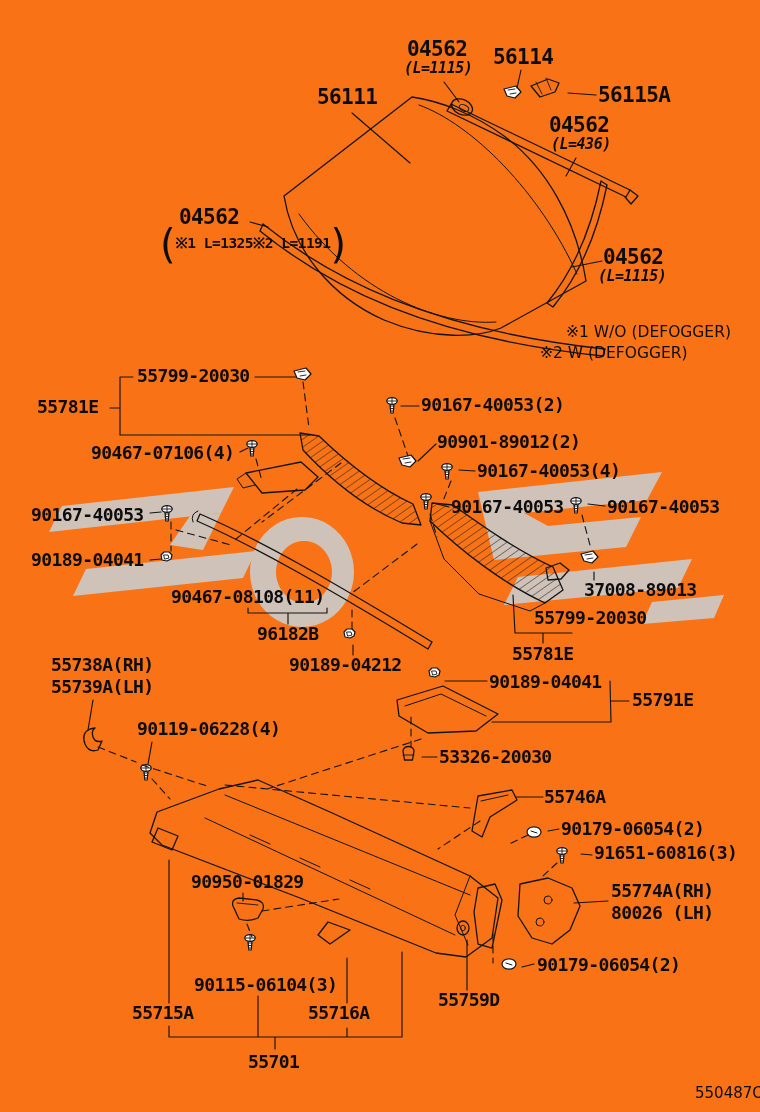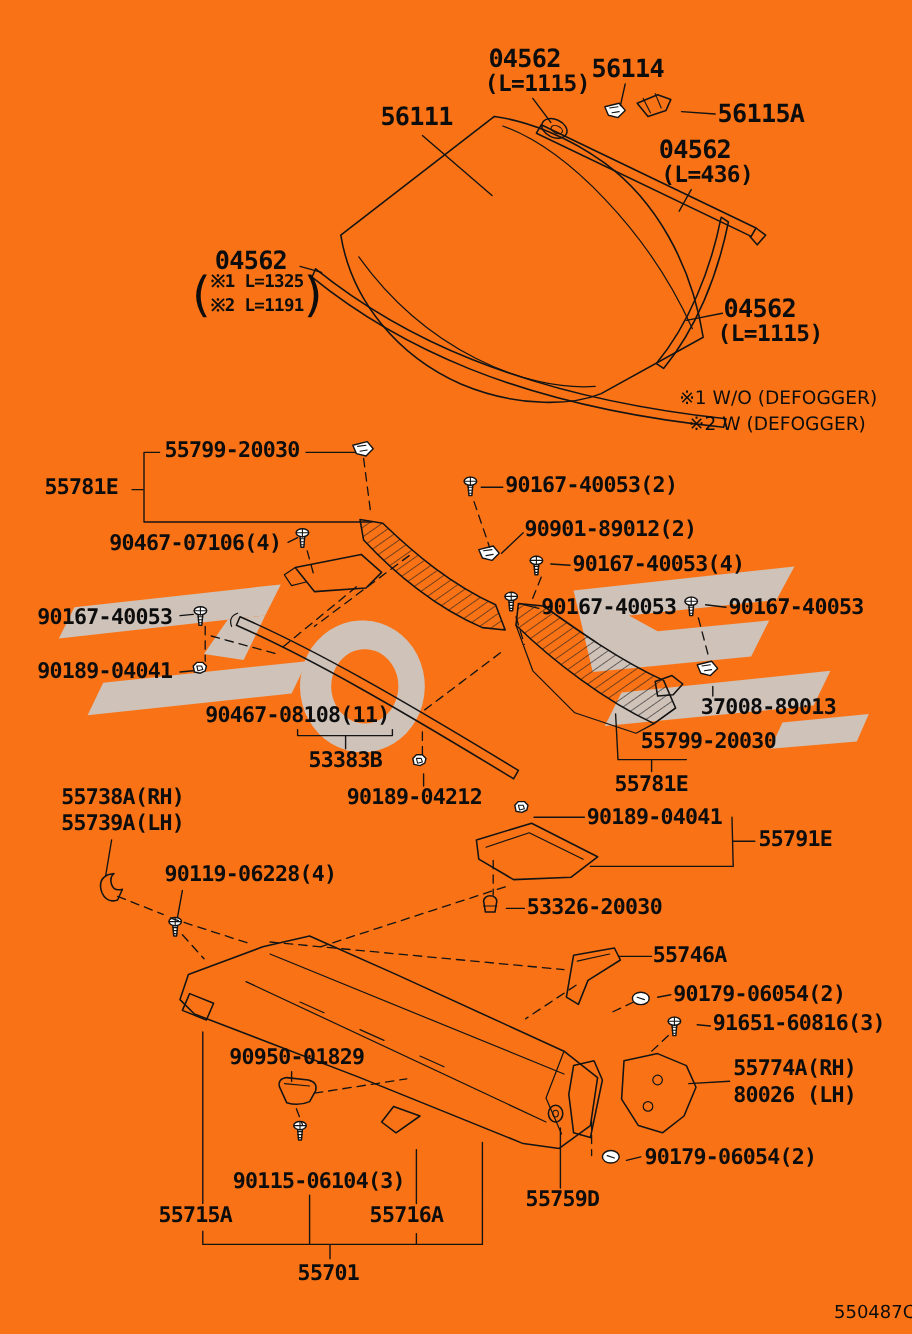--- a/index.html
+++ b/index.html
@@ -2,26 +2,26 @@
 <html><head>
 <meta charset="utf-8">
 <style>
   html,body{margin:0;padding:0;background:#ffffff;}
   .canvas{position:relative;width:760px;height:1112px;background:#f97316;overflow:hidden;
           font-family:"DejaVu Sans Mono",monospace;}
   svg{position:absolute;left:0;top:0;}
   .lbl{position:absolute;font:bold 18px/1.05 "DejaVu Sans Mono",monospace;color:#0d0d0d;
        white-space:pre;letter-spacing:-0.6px;}
   .lbl.big{font-size:21px;}
-  .lbl.sub{font-size:19px;letter-spacing:-0.5px;}
+  .lbl.sub{font-size:15px;letter-spacing:-0.5px;font-style:italic;}
   .lbl.note{font-family:"DejaVu Sans",sans-serif;font-weight:normal;font-size:15.5px;letter-spacing:0;}
   .lbl.code{font-family:"DejaVu Sans",sans-serif;font-weight:normal;font-size:15px;letter-spacing:0;}
   .paren{position:absolute;display:flex;align-items:center;color:#0d0d0d;}
   .paren .bigparen{font:normal 40px/0.9 "DejaVu Sans",sans-serif;}
-  .paren .pcol{display:inline-flex;flex-direction:column;font:bold 14.5px/1.35 "DejaVu Sans Mono",monospace;
+  .paren .pcol{display:inline-flex;flex-direction:row;font:bold 14.5px/1.35 "DejaVu Sans Mono",monospace;
                letter-spacing:-0.5px;white-space:pre;}
 </style>
 </head>
 <body>
 
 <div class="canvas">
 
 <svg width="760" height="1112" viewBox="0 0 760 1112">
   <defs>
     <pattern id="hatch" width="6.5" height="6.5" patternUnits="userSpaceOnUse" patternTransform="rotate(55)">
@@ -195,36 +195,36 @@
   <span class="pcol">
     <span>※1 L=1325</span>
     <span>※2 L=1191</span>
   </span>
   <span class="bigparen">)</span>
 </div>
 <div class="lbl big" style="left:603px;top:246px">04562</div>
 <div class="lbl sub" style="left:598px;top:269px">(L=1115)</div>
 
 <div class="lbl note" style="left:566px;top:324px">※1 W/O (DEFOGGER)</div>
-<div class="lbl note" style="left:574px;top:345px">※2 W (DEFOGGER)</div>
+<div class="lbl note" style="left:540px;top:345px">※2 W (DEFOGGER)</div>
 
 <div class="lbl" style="left:137px;top:367px">55799-20030</div>
 <div class="lbl" style="left:37px;top:398px">55781E</div>
 <div class="lbl" style="left:421px;top:396px">90167-40053(2)</div>
 <div class="lbl" style="left:437px;top:433px">90901-89012(2)</div>
 <div class="lbl" style="left:91px;top:444px">90467-07106(4)</div>
 <div class="lbl" style="left:477px;top:462px">90167-40053(4)</div>
 <div class="lbl" style="left:31px;top:506px">90167-40053</div>
 <div class="lbl" style="left:451px;top:498px">90167-40053</div>
 <div class="lbl" style="left:607px;top:498px">90167-40053</div>
 <div class="lbl" style="left:31px;top:551px">90189-04041</div>
 <div class="lbl" style="left:584px;top:581px">37008-89013</div>
 <div class="lbl" style="left:171px;top:588px">90467-08108(11)</div>
 <div class="lbl" style="left:534px;top:609px">55799-20030</div>
-<div class="lbl" style="left:257px;top:625px">53383B</div>
+<div class="lbl" style="left:257px;top:625px">96182B</div>
 <div class="lbl" style="left:512px;top:645px">55781E</div>
 <div class="lbl" style="left:51px;top:656px">55738A(RH)</div>
 <div class="lbl" style="left:51px;top:678px">55739A(LH)</div>
 <div class="lbl" style="left:289px;top:656px">90189-04212</div>
 <div class="lbl" style="left:489px;top:673px">90189-04041</div>
 <div class="lbl" style="left:632px;top:691px">55791E</div>
 <div class="lbl" style="left:137px;top:720px">90119-06228(4)</div>
 <div class="lbl" style="left:439px;top:748px">53326-20030</div>
 <div class="lbl" style="left:544px;top:788px">55746A</div>
 <div class="lbl" style="left:561px;top:820px">90179-06054(2)</div>

